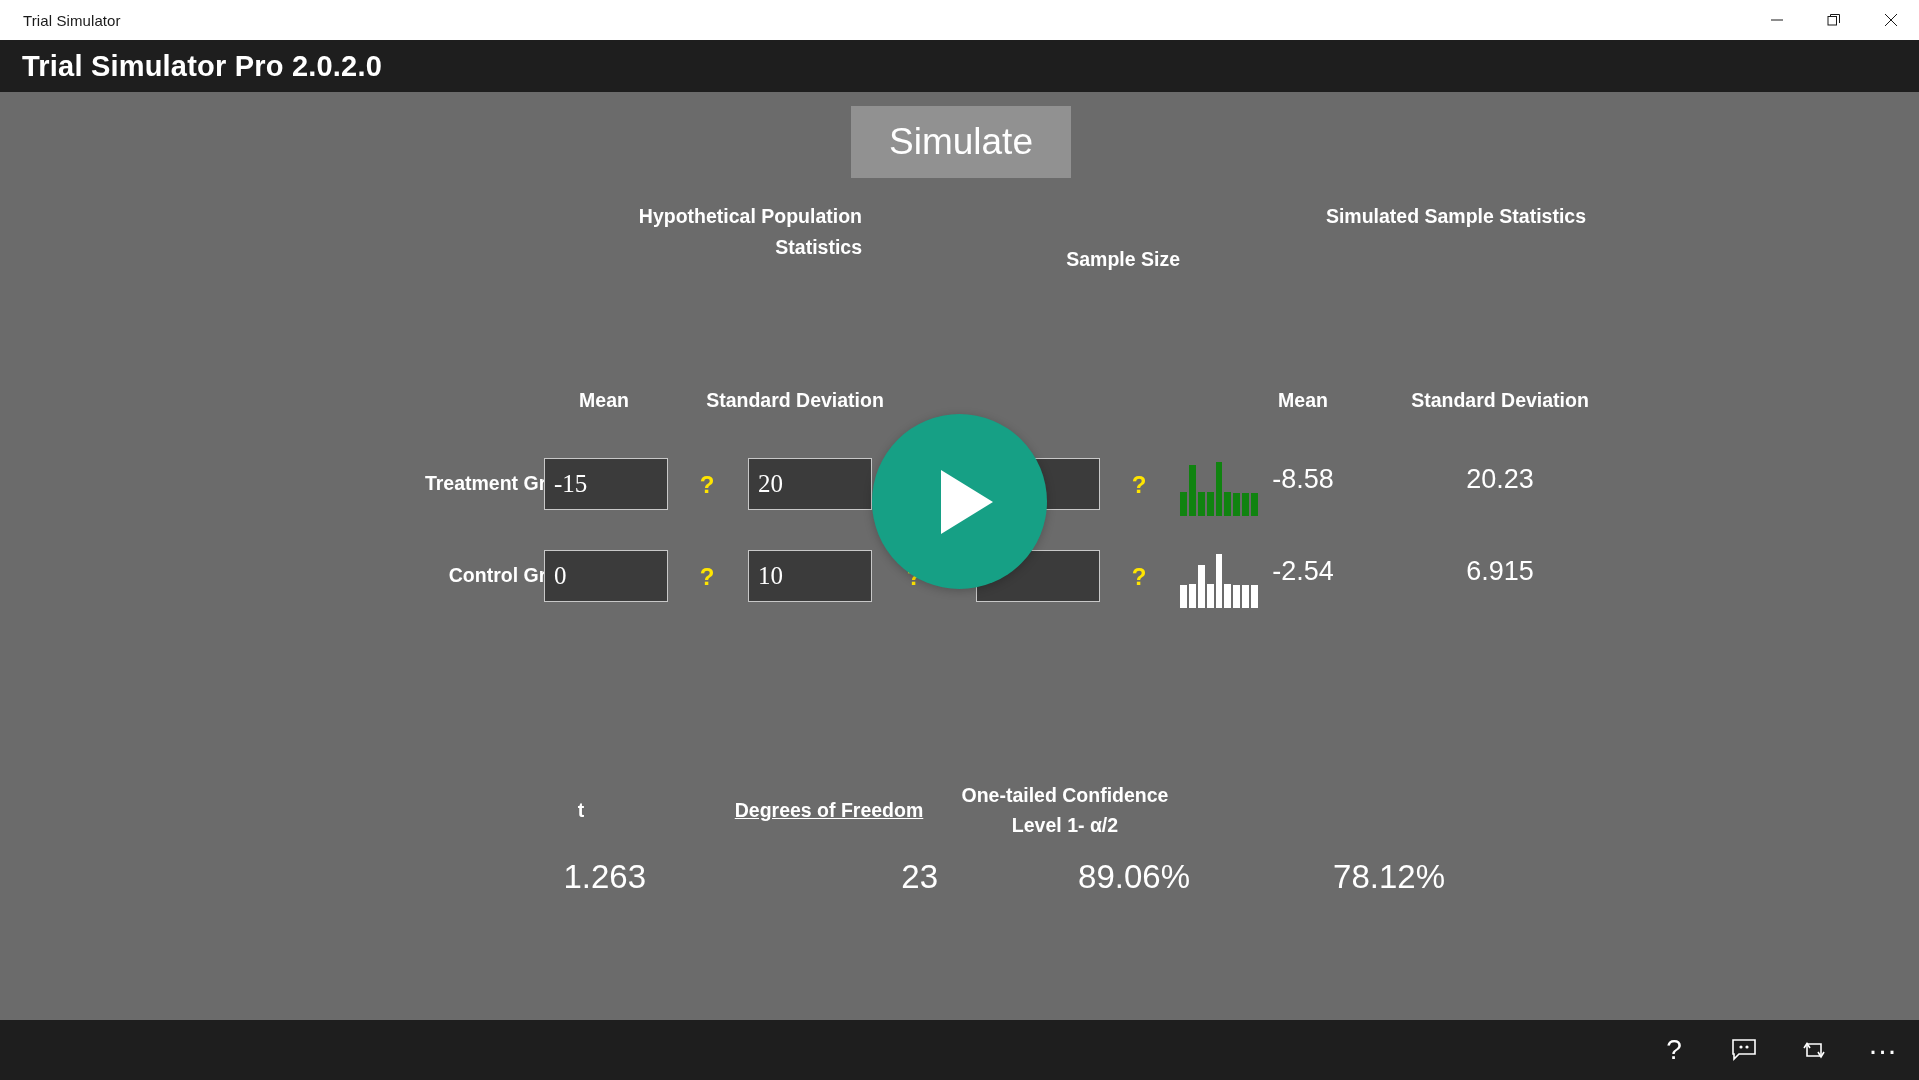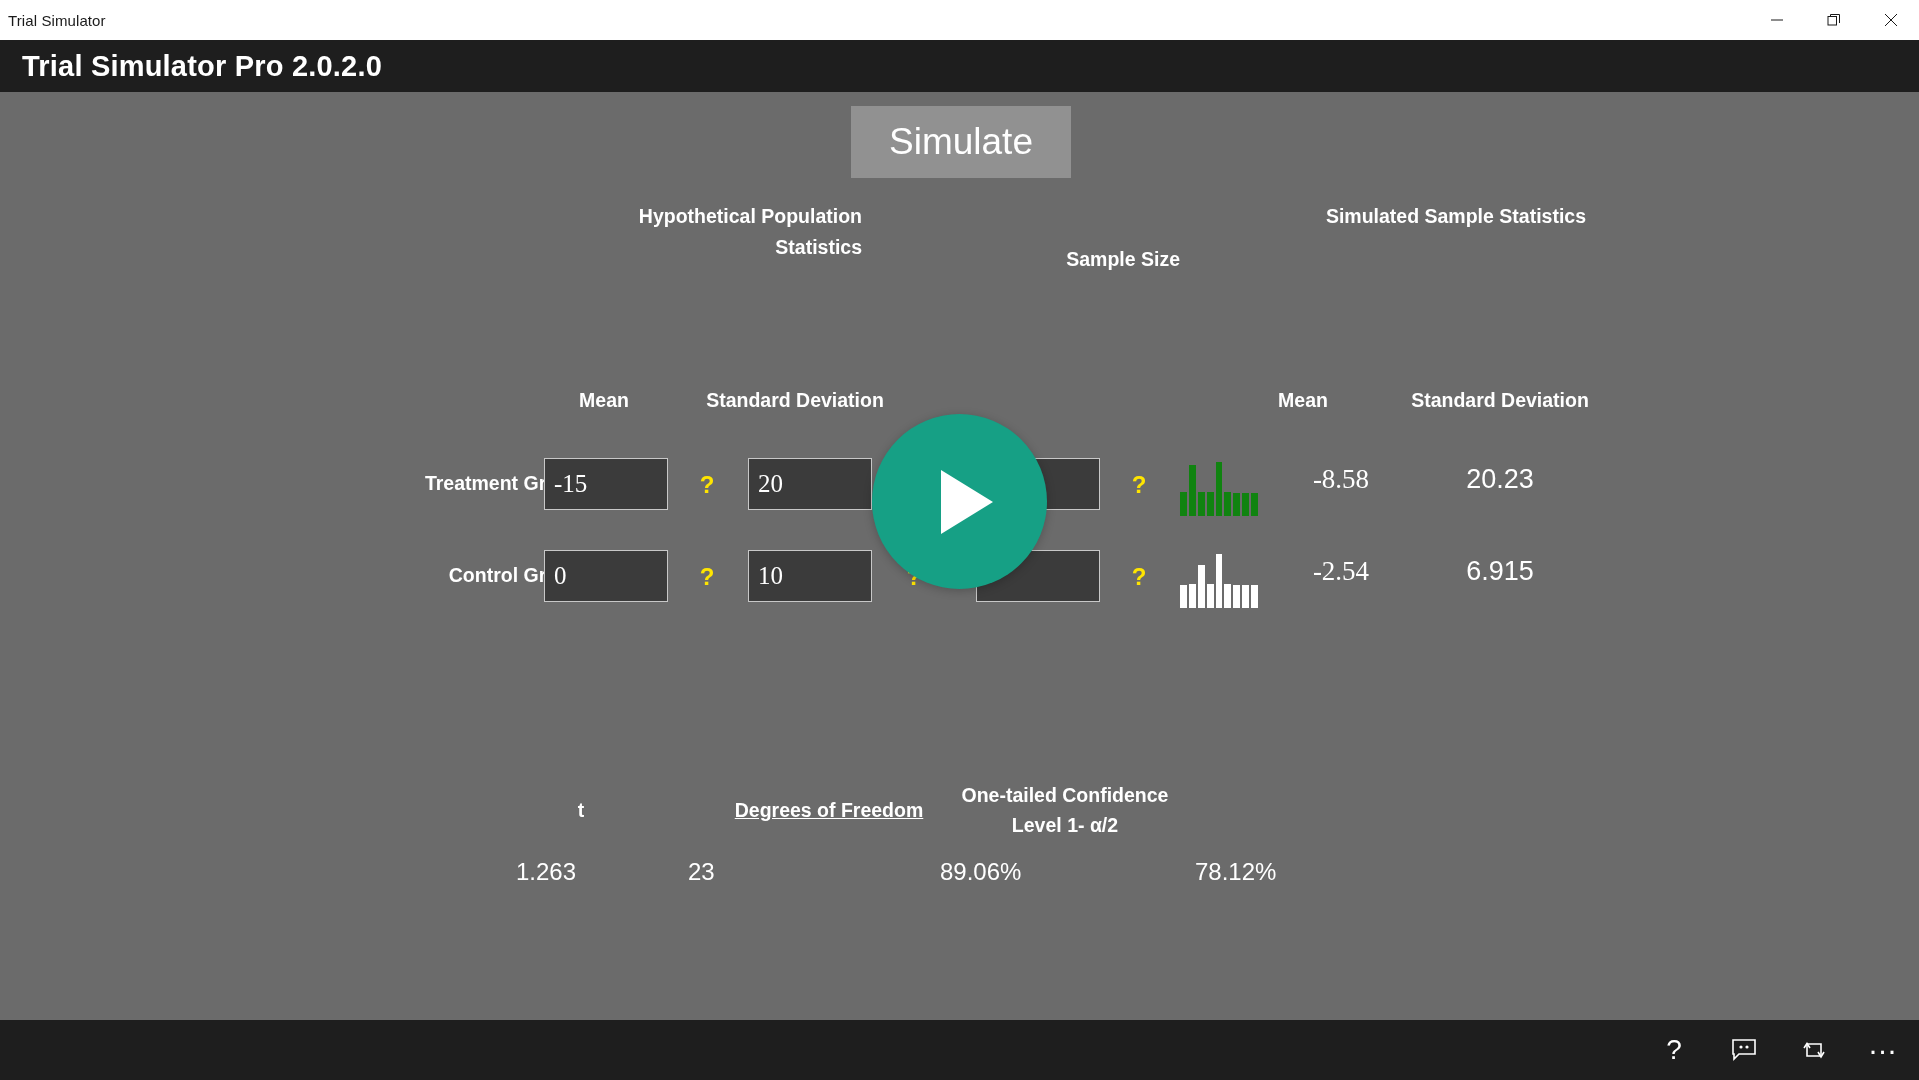--- a/index.html
+++ b/index.html
@@ -12,21 +12,21 @@
   #app { position: relative; width: 1919px; height: 1080px; }
 
   
   .titlebar {
     position: absolute; top: 0; left: 0;
     width: 1919px; height: 40px;
     background: #ffffff;
     display: flex; align-items: center;
   }
   .titlebar-text {
-    margin-left: 8px;
+    margin-left: 23px;
     font-size: 15px;
     color: #1a1a1a;
     letter-spacing: 0.1px;
   }
   .win-controls {
     position: absolute; right: 0; top: 0;
     height: 40px; display: flex;
   }
   .win-btn {
     width: 57px; height: 40px;
@@ -166,21 +166,21 @@
   .hist.white .bar { background: #ffffff; }
 
   .stat-val {
     position: absolute;
     top: 6px;
     color: #ffffff;
     font-size: 27px;
     text-align: center;
     white-space: nowrap;
   }
-  .sv-mean { left: 1281px; width: 120px; font-family: Liberation Serif, serif; }
+  .sv-mean { left: 1243px; width: 120px; }
   .sv-sd   { left: 1375px; width: 250px; }
 
   
   .play-btn {
     position: absolute;
     left: 872px; top: 322px;
     width: 175px; height: 175px;
     border-radius: 50%;
     background: #16a085;
     border: none;
@@ -218,22 +218,22 @@
   }
   #rh-t   { left: 516px; width: 130px; }
   #rh-df  { left: 704px; width: 250px; text-decoration: underline; }
   #rh-one { left: 940px; width: 250px; }
   #rh-two { left: 1195px; width: 250px; }
   #rh-t, #rh-df { top: 703px; }
 
   .res-val {
     position: absolute;
     color: #ffffff;
-    font-size: 24px;
-    text-align: left;
+    font-size: 33px;
+    text-align: right;
     top: 766px;
   }
   #rv-t   { left: 516px; width: 130px; }
   #rv-df  { left: 688px; width: 250px; }
   #rv-one { left: 940px; width: 250px; }
   #rv-two { left: 1195px; width: 250px; }
 
   
   .bottombar {
     position: absolute; bottom: 0; left: 0;

